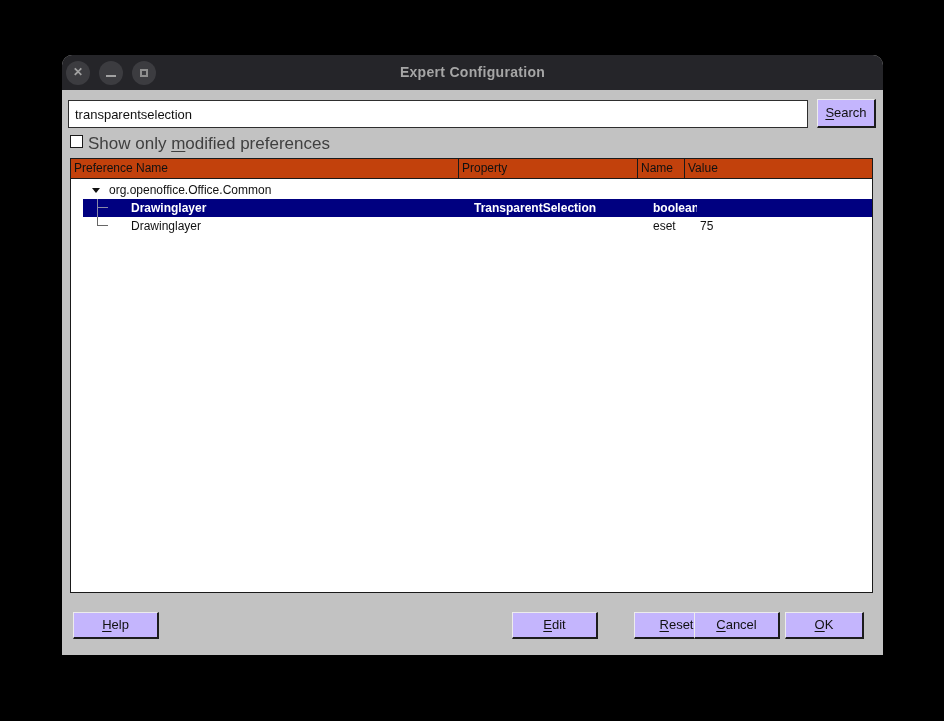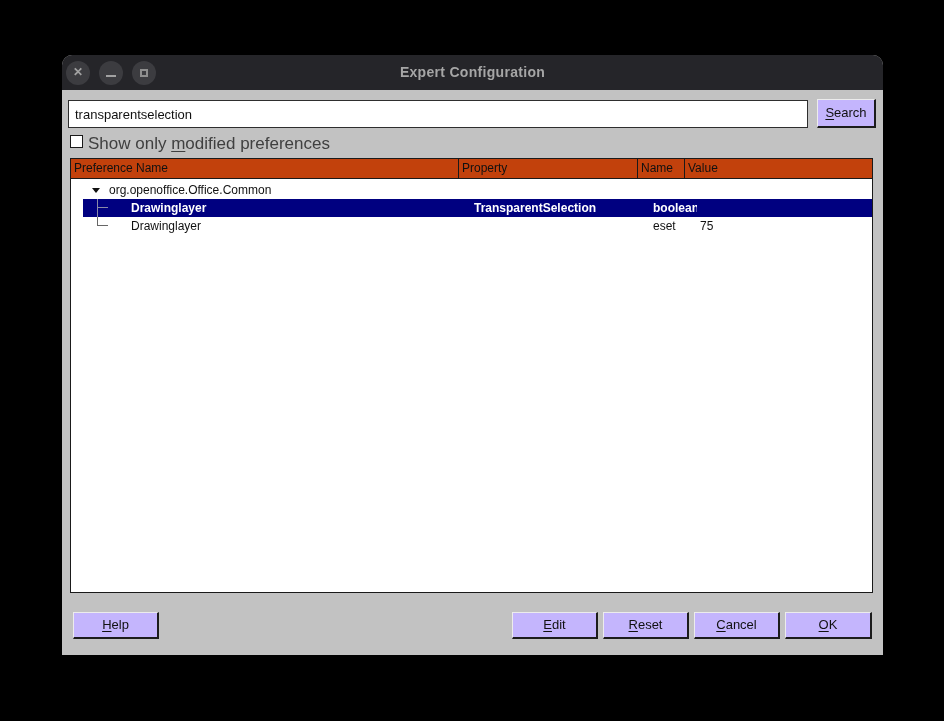--- a/index.html
+++ b/index.html
@@ -70,23 +70,23 @@
               border-left:1px solid #666; border-bottom:1px solid #666; }
   .tree-tee::after { content:""; position:absolute; left:-1px; top:8px; height:10px; width:0;
               border-left:1px solid #666; }
   .row-selected .tree-tee, .row-selected .tree-ell { border-color:#8a8aa8; }
   .row-selected .tree-tee::after { border-color:#8a8aa8; }
 
   
   .footer-btn { top:557px; width:86px; height:27px; line-height:24px; }
   .btn-help   { left:11px;text-align:center;  }
   .btn-edit   { left:450px; }
-  .btn-reset  { left:541px; }
+  .btn-reset  { left:572px; }
   .btn-cancel { left:632px; }
-  .btn-ok     { left:723px; width:87px; }
+  .btn-ok     { left:723px; width:79px; }
 </style>
 </head>
 <body>
 
 <div class="dialog">
 
   <div class="titlebar">
     <div class="winbtn winbtn-close">
       <span class="glyph-x">✕</span>
     </div>

